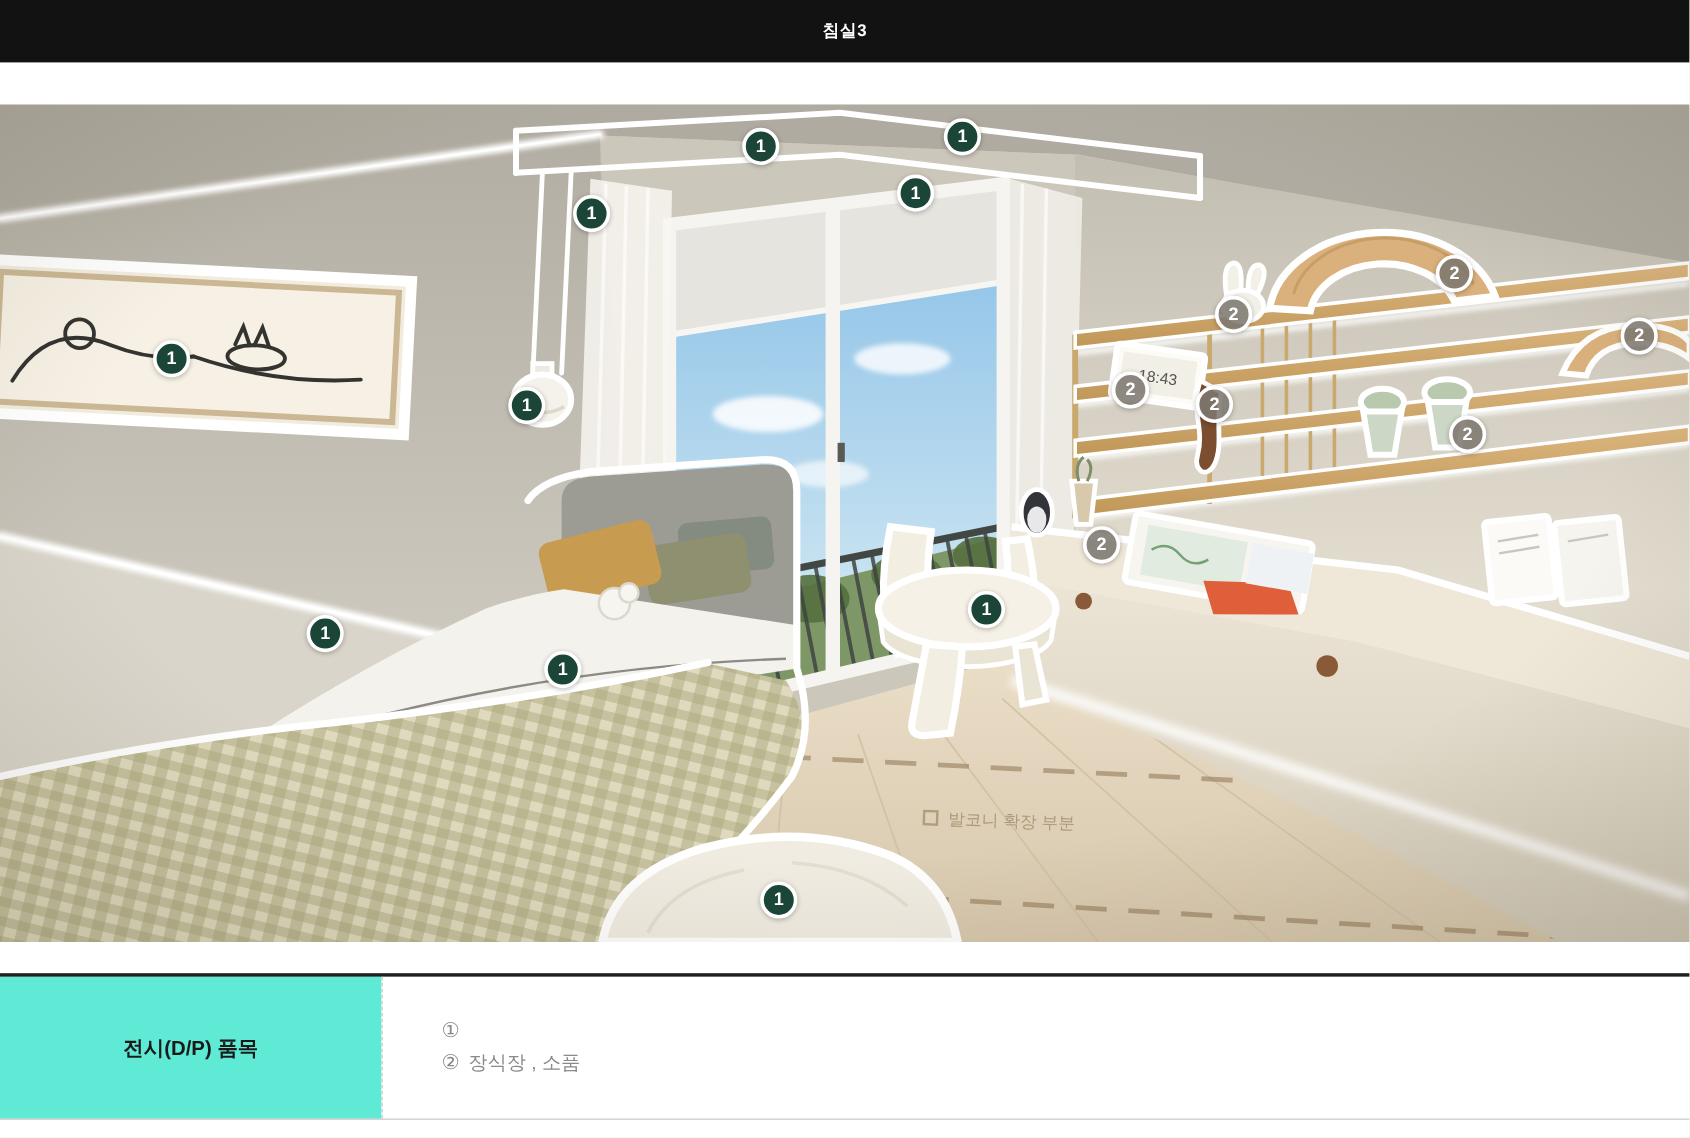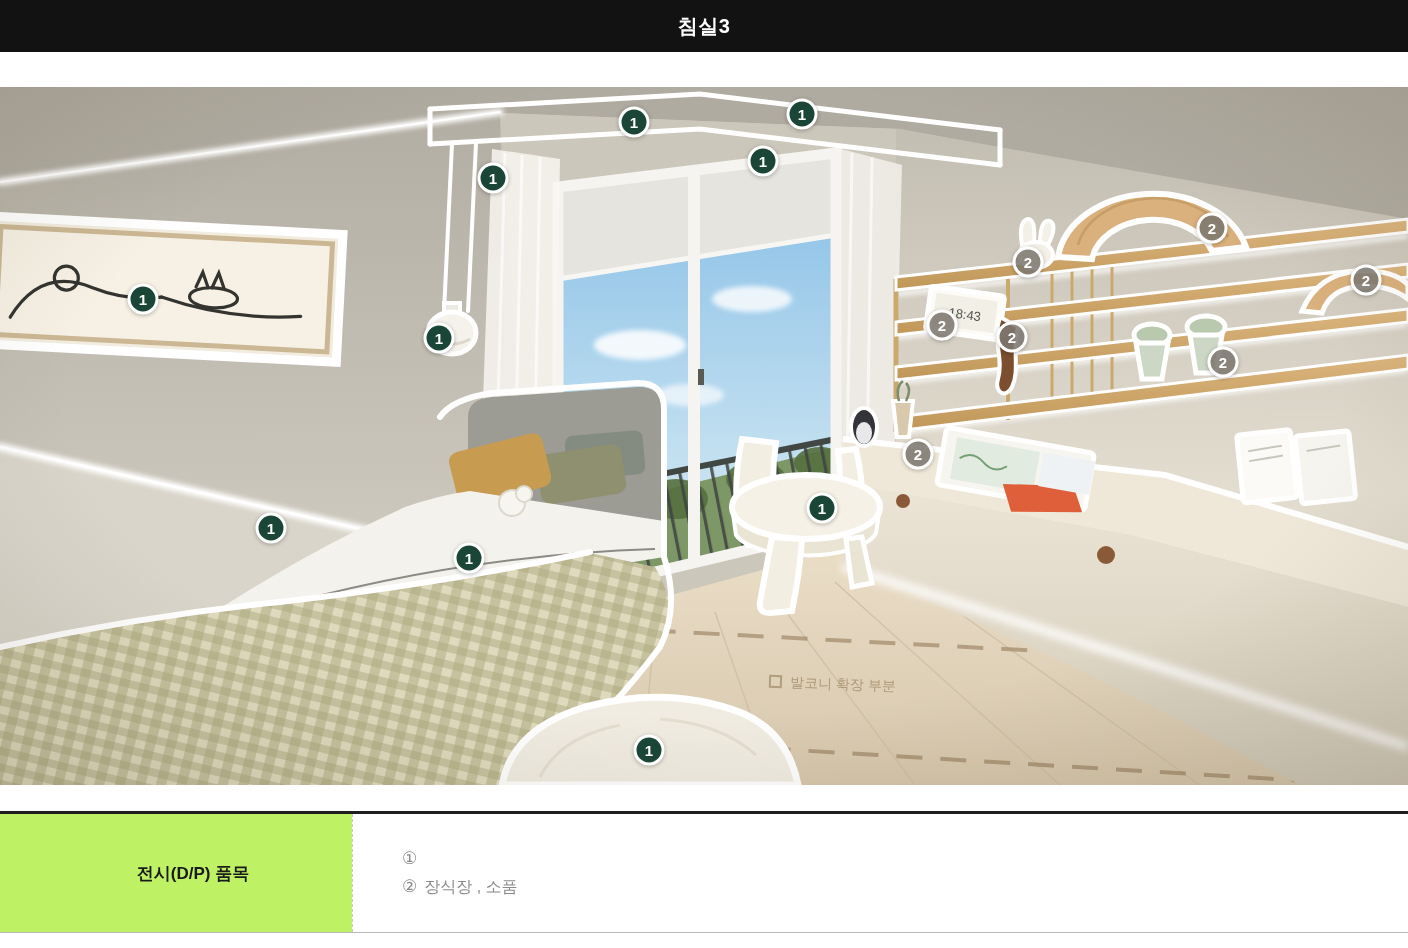--- a/index.html
+++ b/index.html
@@ -1,34 +1,34 @@
 <!DOCTYPE html>
 <html><head>
 <meta charset="utf-8">
 <style>
   html,body{margin:0;padding:0;background:#ffffff;}
   body{width:1408px;height:948px;overflow:hidden;
        font-family:"Liberation Sans","DejaVu Sans",sans-serif;}
   
   .topbar{height:52px;background:#121212;display:flex;align-items:center;justify-content:center;}
-  .topbar .title{color:#ffffff;font-size:20px;font-weight:bold;margin:0;letter-spacing:.5px;}
+  .topbar .title{color:#ffffff;font-size:14px;font-weight:bold;margin:0;letter-spacing:.5px;}
   
   .photo-wrap{margin-top:35px;}
   .photo{position:relative;width:1408px;height:698px;background:#c9c4b9;overflow:hidden;}
   .photo svg{display:block;}
   .markers{position:absolute;inset:0;pointer-events:none;}
   .marker{position:absolute;width:31px;height:31px;border-radius:50%;
           border:3px solid #ffffff;box-sizing:border-box;color:#ffffff;
           font-weight:bold;font-size:15px;line-height:1;display:flex;align-items:center;
           justify-content:center;transform:translate(-50%,-50%);
           box-shadow:0 1px 4px rgba(0,0,0,.28);}
   
   .dp-table{margin-top:26px;display:flex;border-top:3px solid #1f1f1f;
             border-bottom:1px solid #b9b9b9;height:118px;}
-  .label-cell{width:318px;background:#bef264;display:flex;align-items:center;justify-content:center;padding-left:34px;}
+  .label-cell{width:318px;background:#5eead4;display:flex;align-items:center;justify-content:center;}
   .row-label{font-size:17px;font-weight:bold;color:#1a1a1a;}
   .value-cell{flex:1;background:#ffffff;border-left:1px dashed #c8c8c8;display:flex;
               flex-direction:column;justify-content:center;gap:7px;padding-left:49px;}
   .item-line{font-size:16px;color:#8a8a8a;display:flex;align-items:baseline;gap:7px;}
   .item-line .circ{font-size:17px;}
 </style>
 </head>
 <body>
 
 <header class="topbar">

